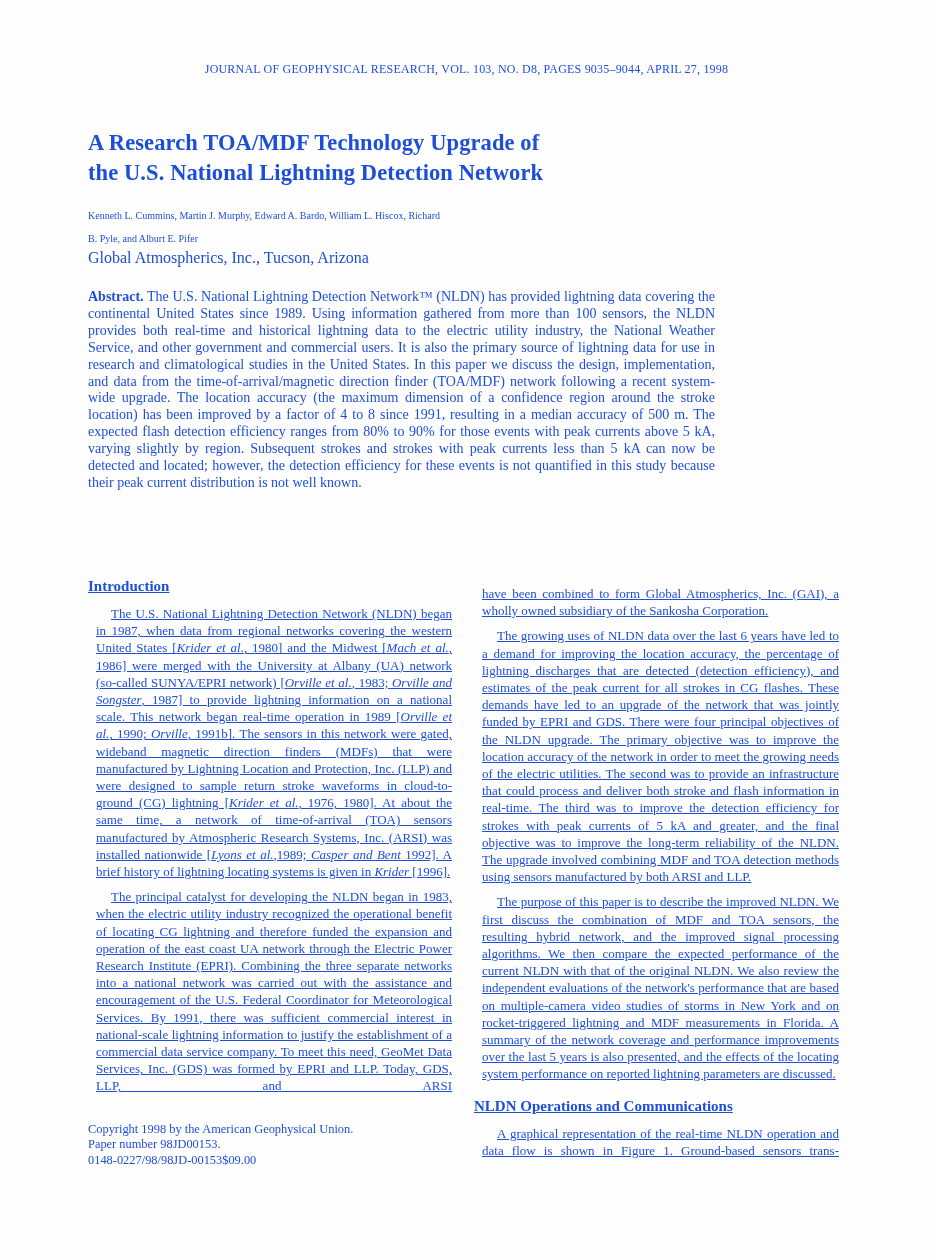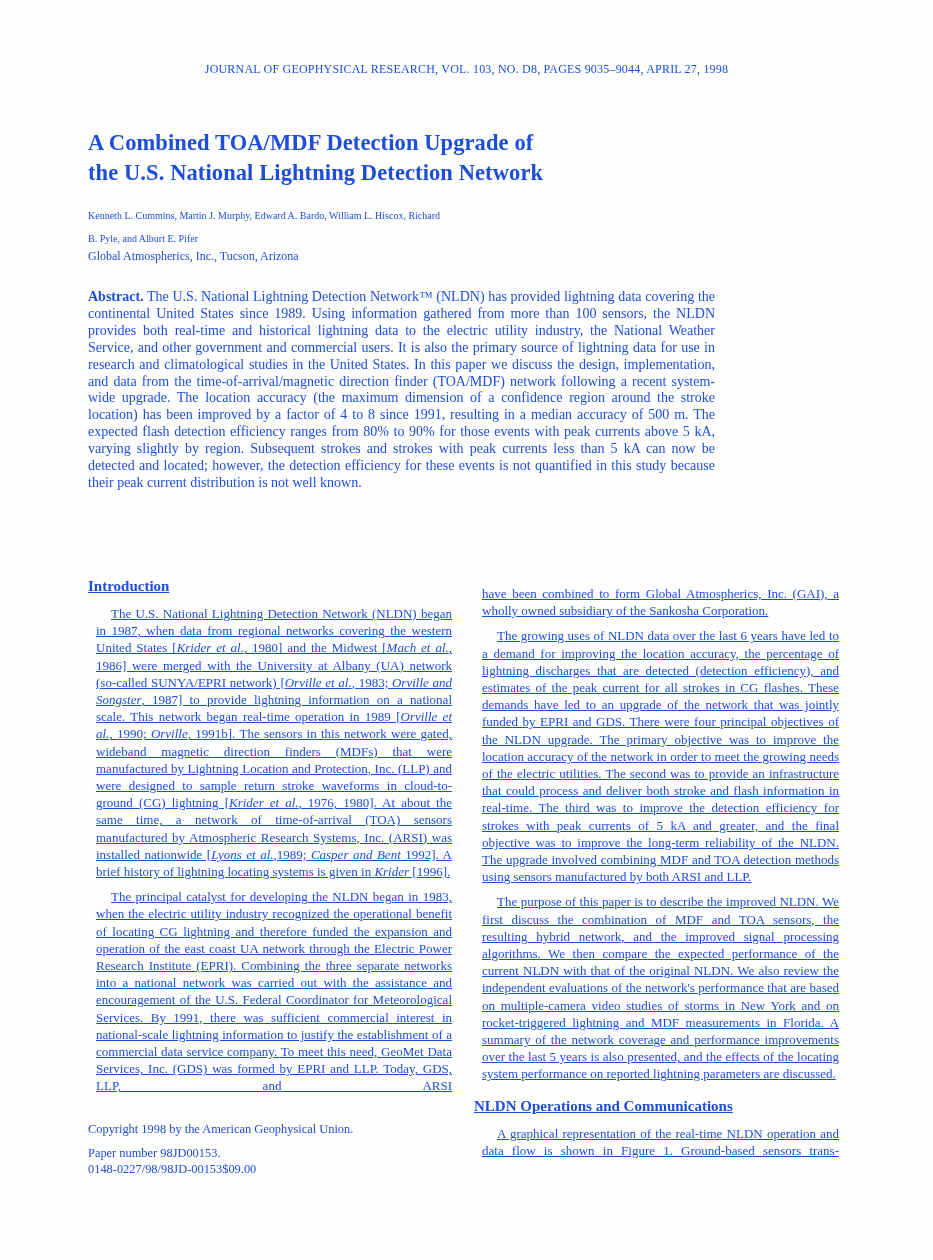--- a/index.html
+++ b/index.html
@@ -42,21 +42,21 @@
     left: 88px;
     width: 730px;
     font-size: 10px;
     line-height: 22.5px;
   }
   .affiliation {
     position: absolute;
     top: 249px;
     left: 88px;
     width: 600px;
-    font-size: 12px;
+    font-size: 16px;
   }
   .abstract {
     position: absolute;
     top: 289px;
     left: 88px;
     width: 627px;
     font-size: 14px;
     line-height: 16.9px;
     text-align: justify;
   }
@@ -95,40 +95,40 @@
   .indent { text-indent: 15px; }
   .cont-next { text-align-last: justify; }
   .footer-block {
     position: absolute;
     top: 1121px;
     left: 88px;
     width: 372px;
     font-size: 12.4px;
     line-height: 16px;
   }
-  .footer-copyright { margin-bottom: 9px; }
+  .footer-copyright { }
   .footer-line { line-height: 15.5px; }
   .page-number {
     position: absolute;
     top: 1185px;
     left: 0;
     width: 100%;
     text-align: center;
     font-size: 13px;
   }
 </style>
 </head>
 <body>
 
 <div class="page">
 
   <div class="journal-header">JOURNAL OF GEOPHYSICAL RESEARCH, VOL. 103, NO. D8, PAGES 9035–9044, APRIL 27, 1998</div>
 
   <div class="title-block">
-    <div>A Combined TOA/MDF Detection Upgrade of</div>
+    <div>A Research TOA/MDF Technology Upgrade of</div>
     <div>the U.S. National Lightning Detection Network</div>
   </div>
 
   <div class="authors-block">
     <div>Kenneth L. Cummins, Martin J. Murphy, Edward A. Bardo, William L. Hiscox, Richard</div>
     <div>B. Pyle, and Alburt E. Pifer</div>
   </div>
 
   <div class="affiliation">Global Atmospherics, Inc., Tucson, Arizona</div>
 

